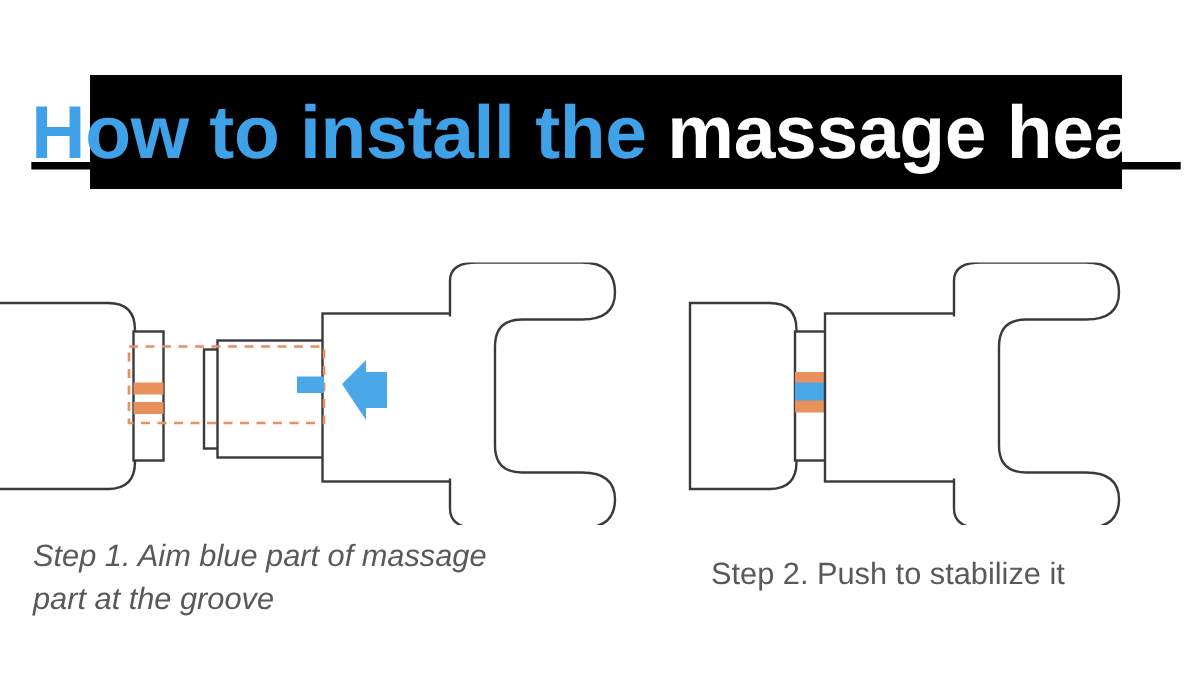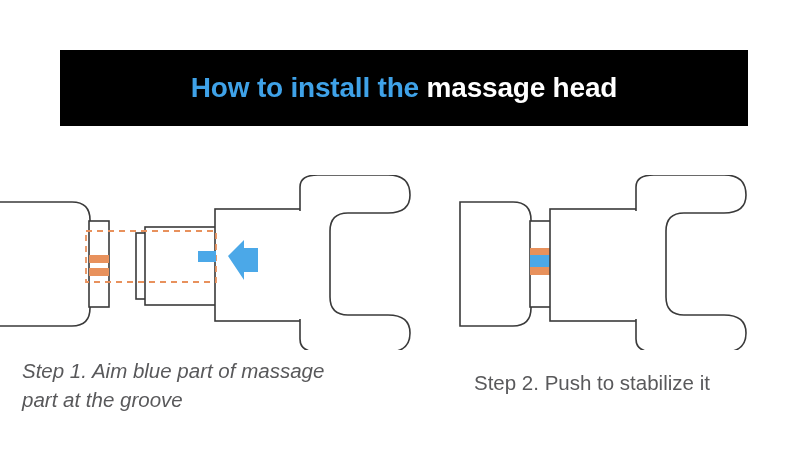--- a/index.html
+++ b/index.html
@@ -24,25 +24,26 @@
     left: 60px;
     top: 50px;
     width: 688px;
     height: 76px;
     background: #000000;
     display: flex;
     align-items: center;
     justify-content: center;
   }
   #title-text {
-    font-size: 28px;
+    font-size: 50px;
     font-weight: bold;
     letter-spacing: -0.2px;
     white-space: nowrap;
     line-height: 1;
+    text-decoration: underline;
   }
   .title-blue { color: #3fa2e8; }
   .title-white { color: #ffffff; }
 
   
   .diagram {
     position: absolute;
     top: 175px;
     height: 175px;
   }

